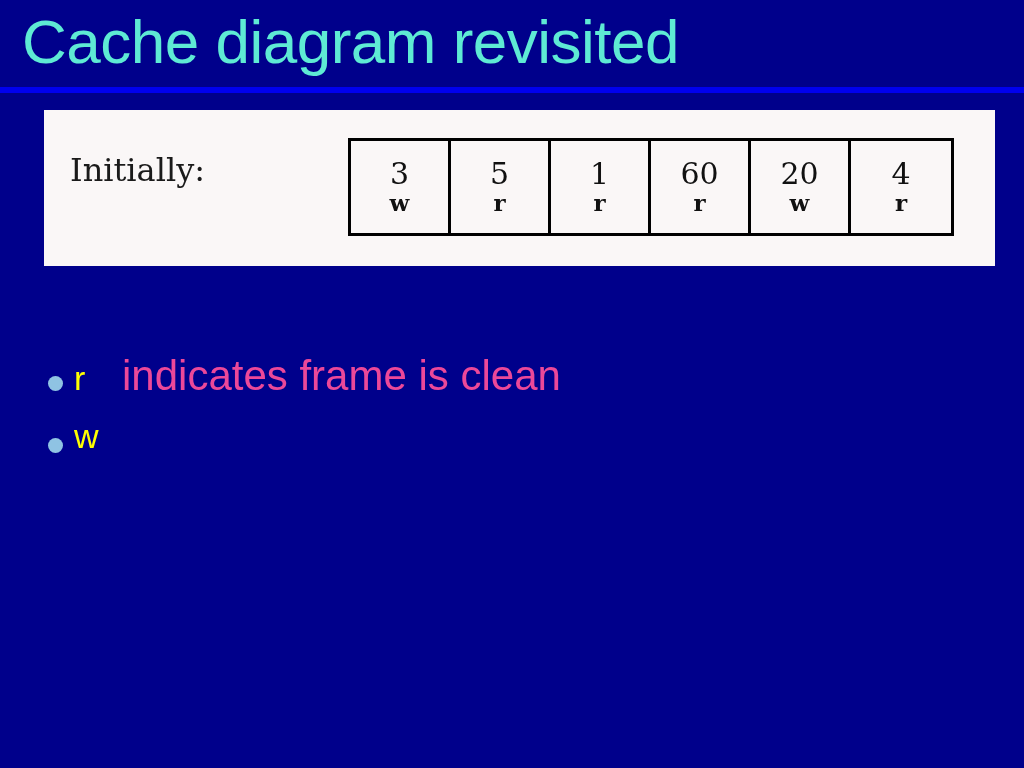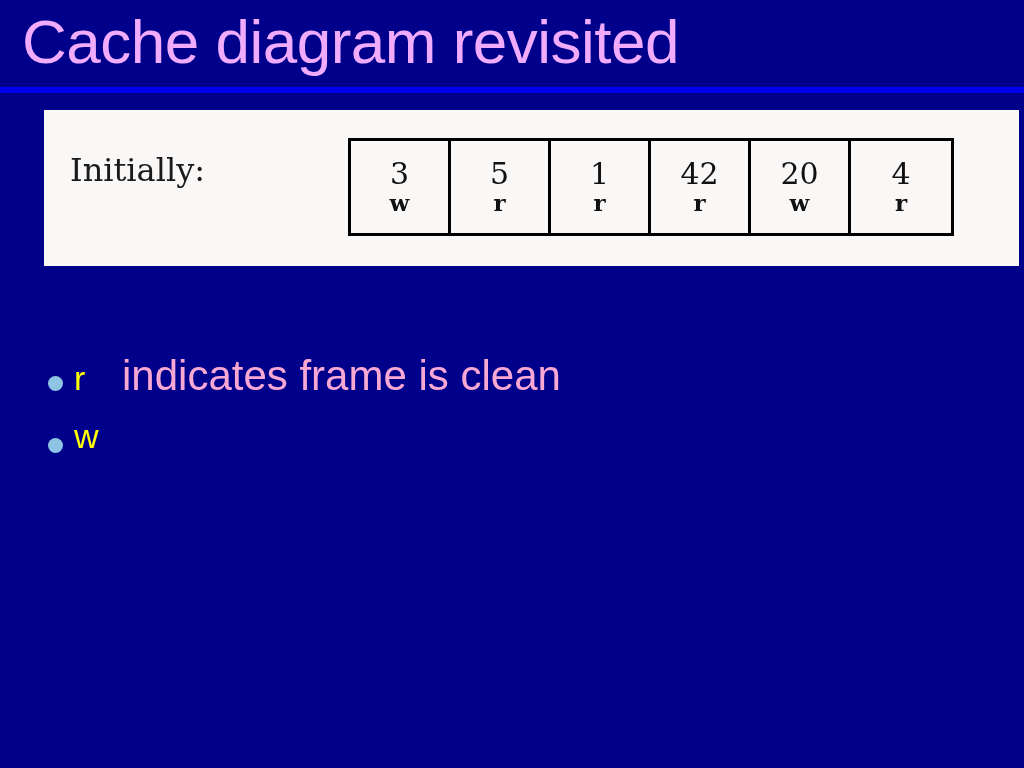--- a/index.html
+++ b/index.html
@@ -15,21 +15,21 @@
     position: relative;
   }
 
   
   #slide-title {
     position: absolute;
     left: 22px;
     top: 4px;
     font-size: 62px;
     line-height: 76px;
-    color: #f0abfc;
+    color: #5eead4;
     white-space: nowrap;
     letter-spacing: -0.5px;
   }
 
   #title-rule {
     position: absolute;
     left: 0;
     top: 87px;
     width: 1024px;
     height: 6px;
@@ -37,21 +37,20 @@
   }
 
   
   #figure-panel {
     position: absolute;
     left: 44px;
     top: 110px;
     width: 951px;
     height: 156px;
     background: #faf7f7;
-    padding-left: 24px;
   }
 
   #figure-caption {
     position: absolute;
     left: 26px;
     top: 42px;
     font-family: "DejaVu Serif", serif;
     font-size: 32px;
     line-height: 36px;
     color: #1a1a1a;
@@ -131,21 +130,21 @@
     font-size: 34px;
     line-height: 44px;
     width: 48px;
     flex: 0 0 48px;
     text-align: left;
   }
   .bullet-code.wide {
     font-size: 34px;
   }
   .bullet-text {
-    color: #f9a8d4;
+    color: #ec4899;
     font-size: 42px;
     line-height: 48px;
   }
 </style>
 </head>
 <body>
 
 <div id="slide-title">Cache diagram revisited</div>
 
 <div id="title-rule"></div>
@@ -165,21 +164,21 @@
       <span class="cell-value">5</span>
       <span class="cell-flag">r</span>
     </div>
 
     <div class="cache-cell">
       <span class="cell-value">1</span>
       <span class="cell-flag">r</span>
     </div>
 
     <div class="cache-cell">
-      <span class="cell-value">42</span>
+      <span class="cell-value">60</span>
       <span class="cell-flag">r</span>
     </div>
 
     <div class="cache-cell">
       <span class="cell-value">20</span>
       <span class="cell-flag">w</span>
     </div>
 
     <div class="cache-cell">
       <span class="cell-value">4</span>

